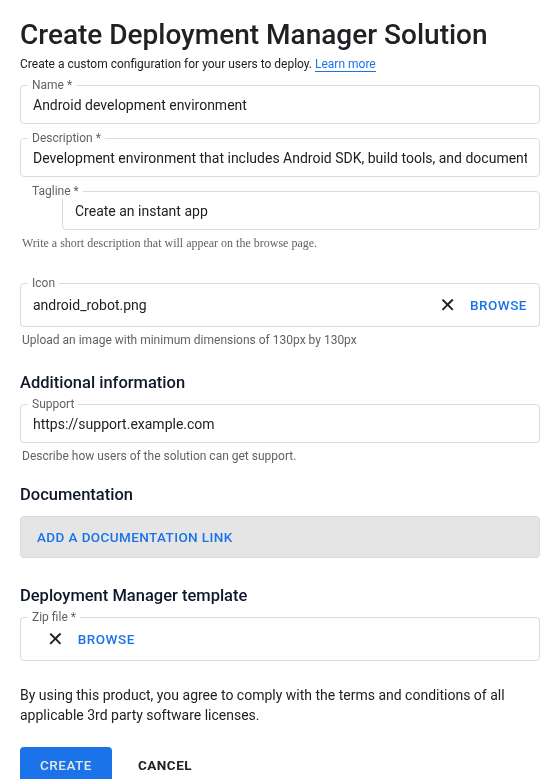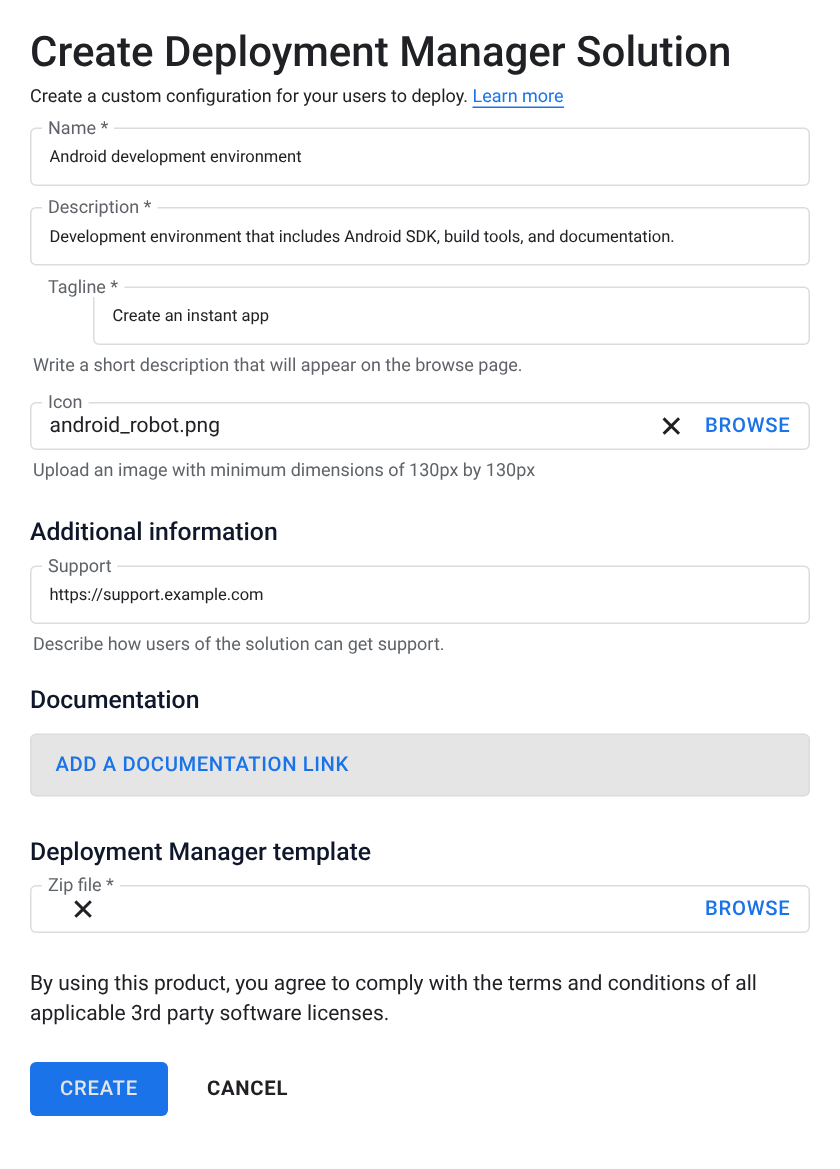--- a/index.html
+++ b/index.html
@@ -41,39 +41,38 @@
     padding: 0 4px;
     font-size: 12px;
     color: #5f6368;
     line-height: 14px;
   }
   .tf {
     width: 100%;
     border: 1px solid #dadce0;
     border-radius: 4px;
     padding: 10px 12px 9px;
-    font-size: 11px;
+    font-size: 14px;
     color: #202124;
     font-family: inherit;
     line-height: 18px;
   }
   .helper {
     font-size: 12px;
     color: #5f6368;
     margin: 6px 2px 0;
   }
   .file-row {
     width: 100%;
     border: 1px solid #dadce0;
     border-radius: 4px;
     display: flex;
     align-items: center;
     padding: 0 12px 0 12px;
-    height: 32px;
-    justify-content: space-between;
+    height: 44px;
   }
   .file-row .fname {
     flex: 1;
     font-size: 14px;
     color: #202124;
   }
   .file-row .close {
     font-size: 20px;
     font-weight: 500;
     color: #202124;
@@ -161,21 +160,21 @@
 <div class="field-wrap">
   <span class="float-label">Description *</span>
   <input class="tf" type="text" value="Development environment that includes Android SDK, build tools, and documentation." style="">
 </div>
 
 
 <div class="field-wrap" style="margin-bottom:4px;padding-left:42px;">
   <span class="float-label">Tagline *</span>
   <input class="tf" type="text" value="Create an instant app" style="">
 </div>
-<div class="helper" style="margin-bottom:18px;">Write a short description that will appear on the browse page.</div>
+<div class="helper" style="margin-bottom:32px;font-family:Liberation Serif, serif;">Write a short description that will appear on the browse page.</div>
 
 
 <div class="field-wrap" style="margin-bottom:4px;">
   <span class="float-label">Icon</span>
   <div class="file-row">
     <span class="fname">android_robot.png</span>
     <span class="close">✕</span>
     <span class="browse">BROWSE</span>
   </div>
 </div>

